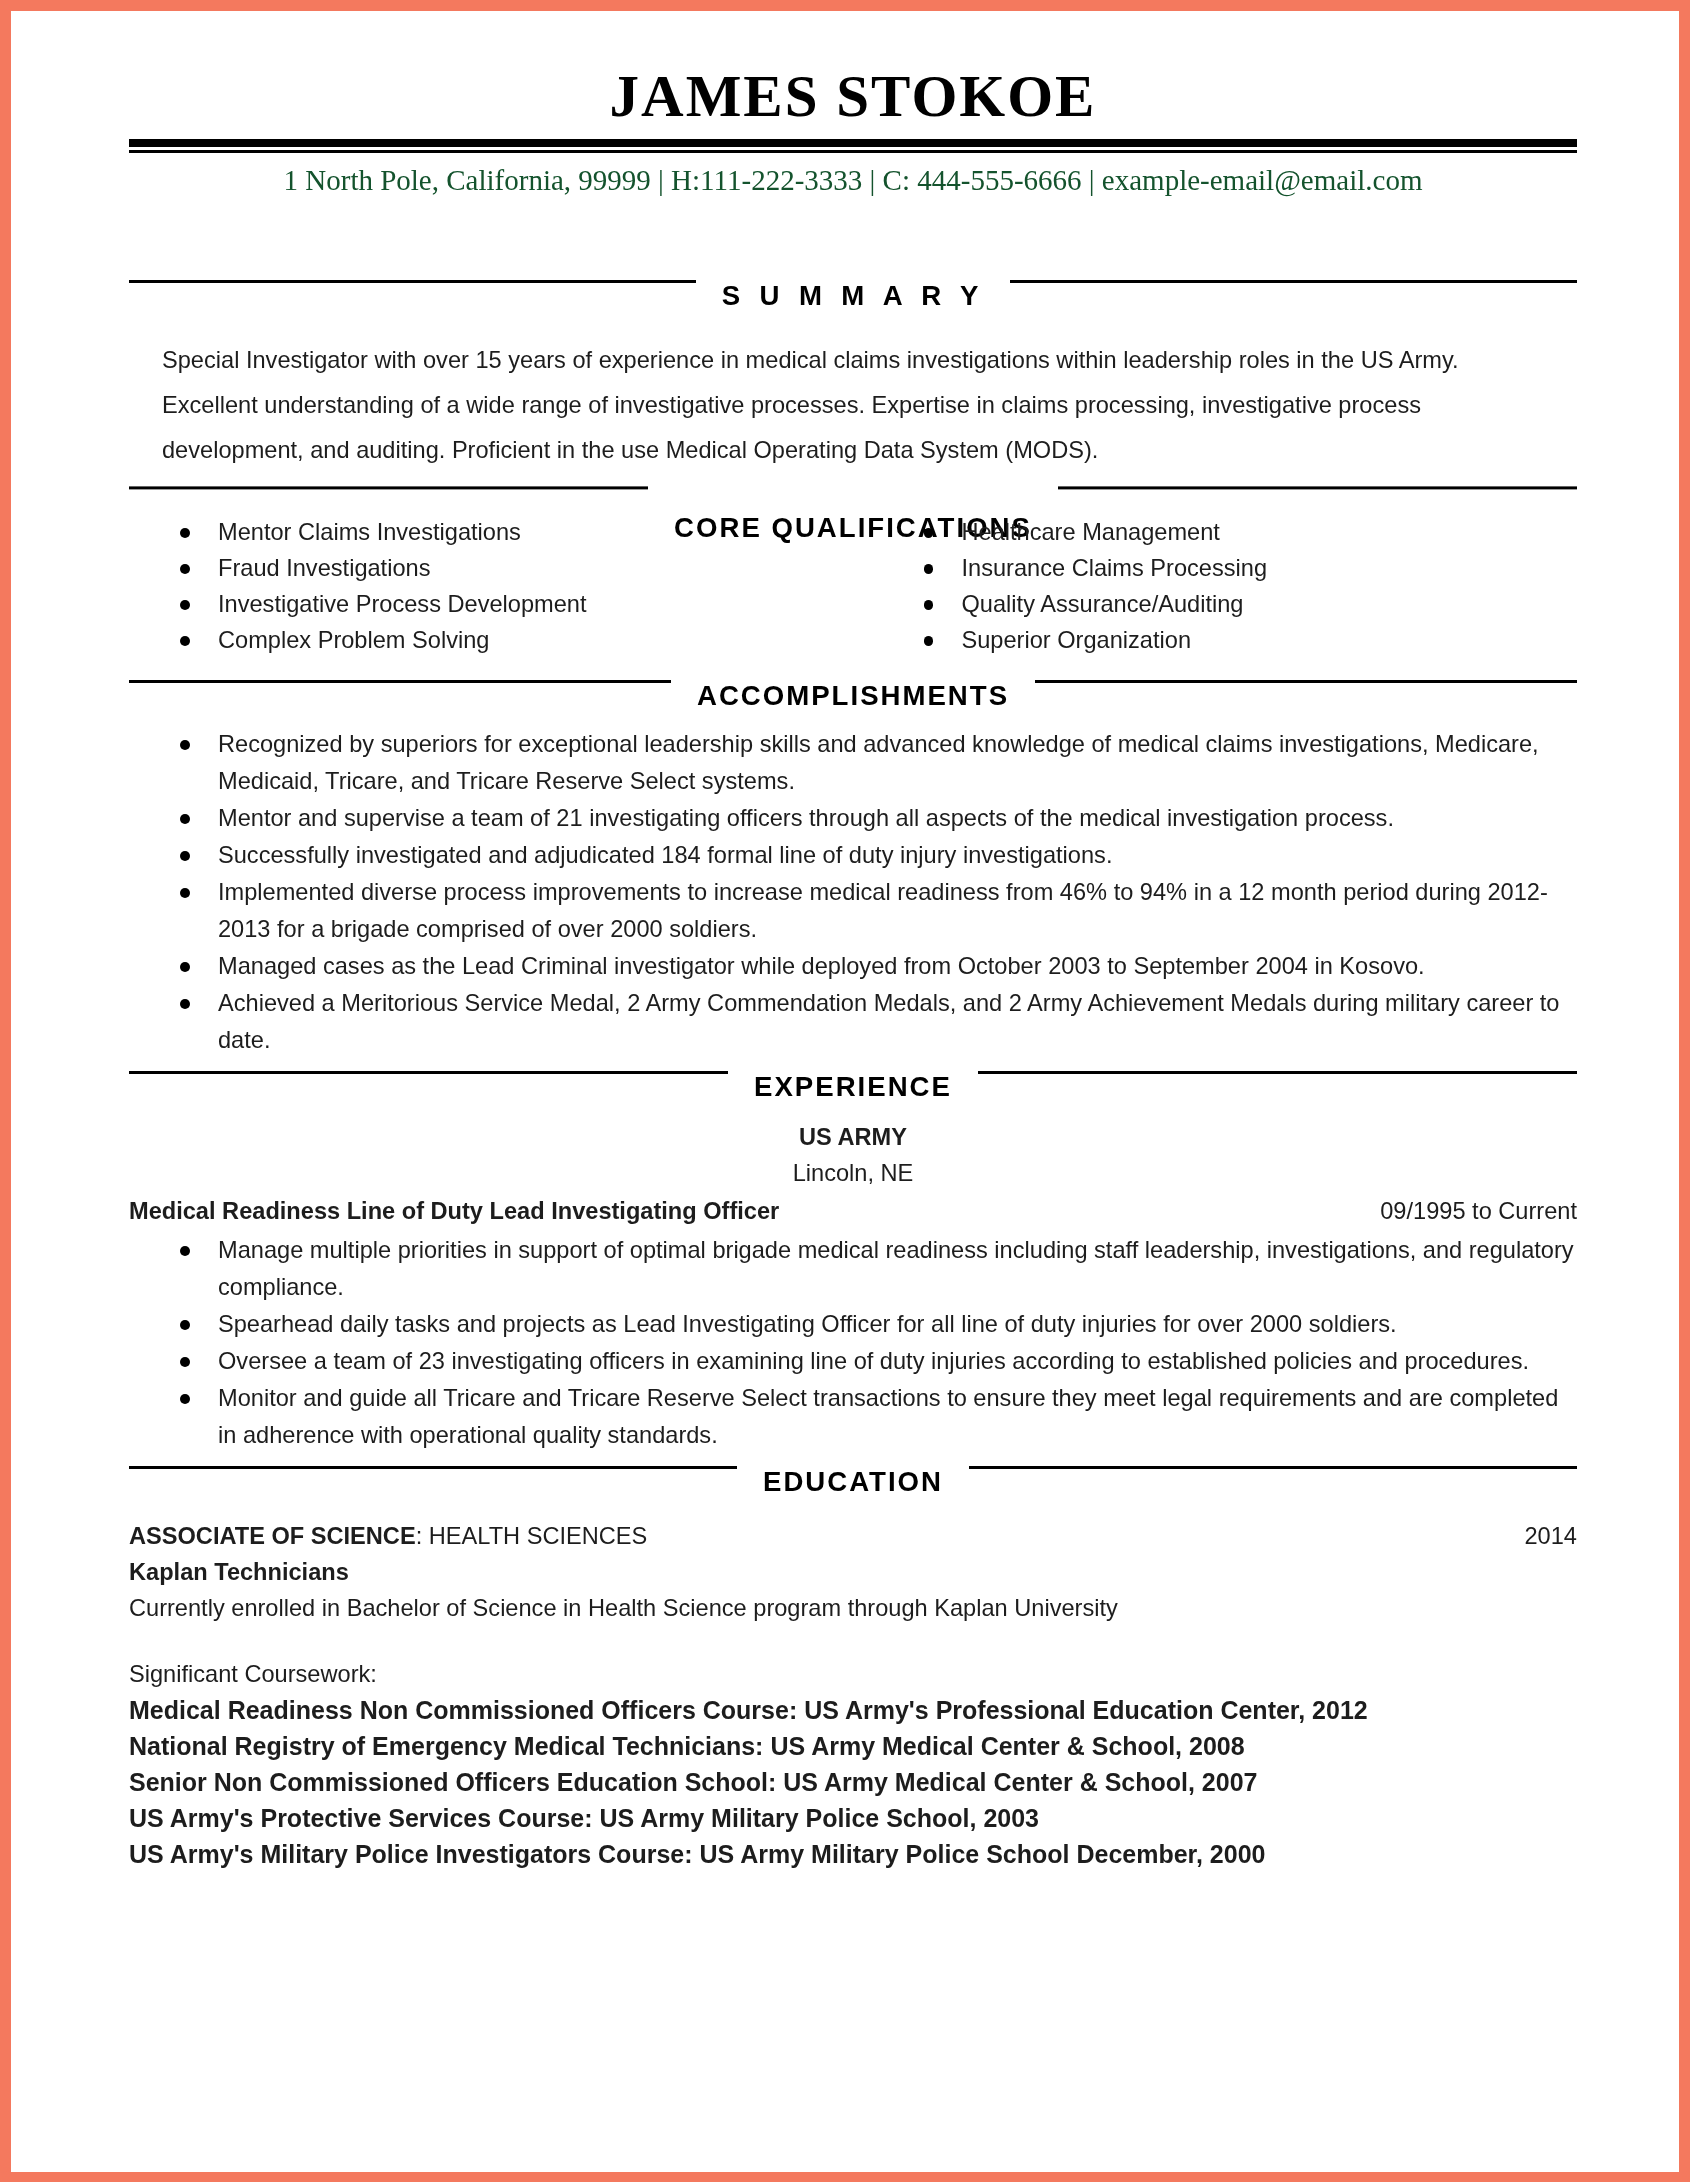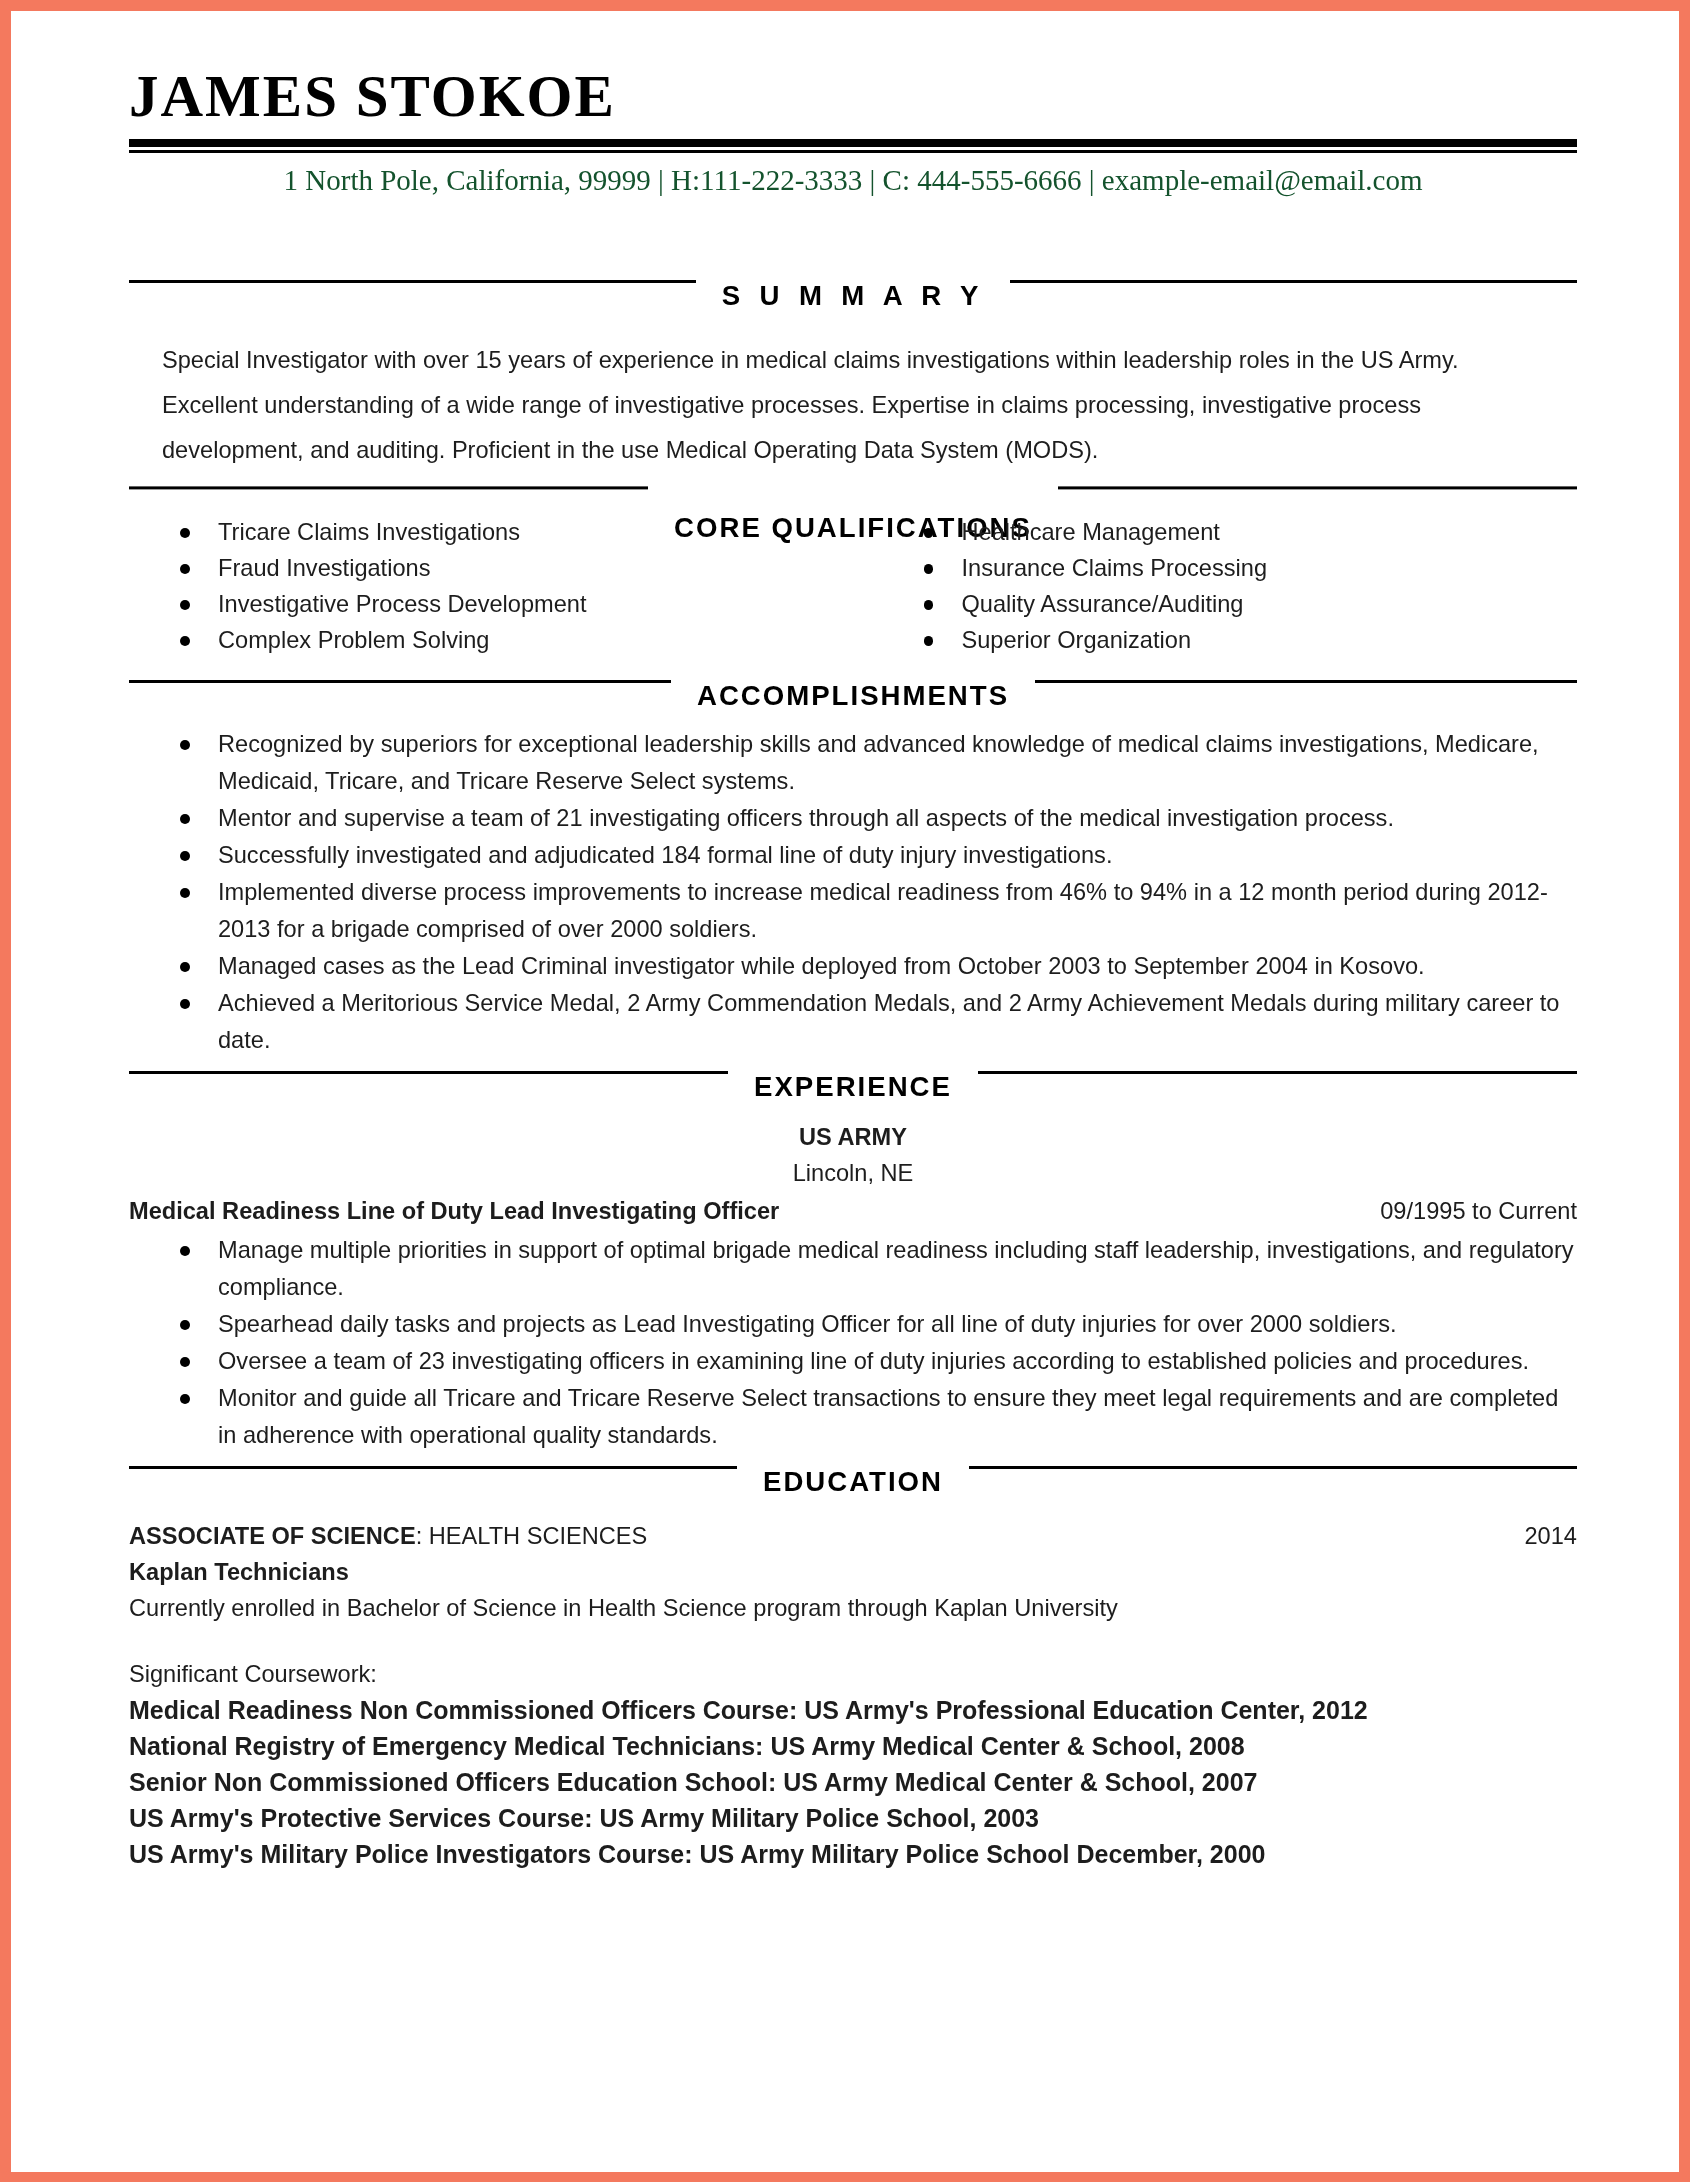--- a/index.html
+++ b/index.html
@@ -7,21 +7,21 @@
   html { background:#fff; }
   body {
     width:1690px; height:2183px; position:relative; overflow:hidden;
     background:#fff; border:11.8px solid var(--accent);
     font-family:"Liberation Sans", sans-serif; color:var(--text);
   }
   .content { padding:0 102px 0 118px; }
 
   
   .name {
-    margin-top:53px; color:#000;
+    margin-top:53px; text-align:center; color:#000;
     font-family:"Liberation Serif", serif; font-weight:bold;
     font-size:59px; letter-spacing:2px; line-height:1.1;
   }
   .name-rule { margin-top:9.9px; }
   .name-rule .bar-thick { height:7.9px; background:#000; }
   .name-rule .bar-thin  { height:3px; background:#000; margin-top:3px; }
   .contact {
     margin-top:11.8px; text-align:center; color:#14532d;
     font-family:"Liberation Serif", serif; font-size:29px;
   }
@@ -105,21 +105,21 @@
 
   <section class="core">
     <div class="sec-head">
       <span class="rule"></span>
       <h2 class="sec-title">CORE QUALIFICATIONS</h2>
       <span class="rule"></span>
     </div>
     <div class="two-col">
       <ul class="blist">
 
-      <li>Tricare Claims Investigations</li>
+      <li>Mentor Claims Investigations</li>
           <li>Fraud Investigations</li>
           <li>Investigative Process Development</li>
           <li>Complex Problem Solving</li>
         </ul>
       <ul class="blist">
 
       <li>Healthcare Management</li>
           <li>Insurance Claims Processing</li>
           <li>Quality Assurance/Auditing</li>
           <li>Superior Organization</li>

